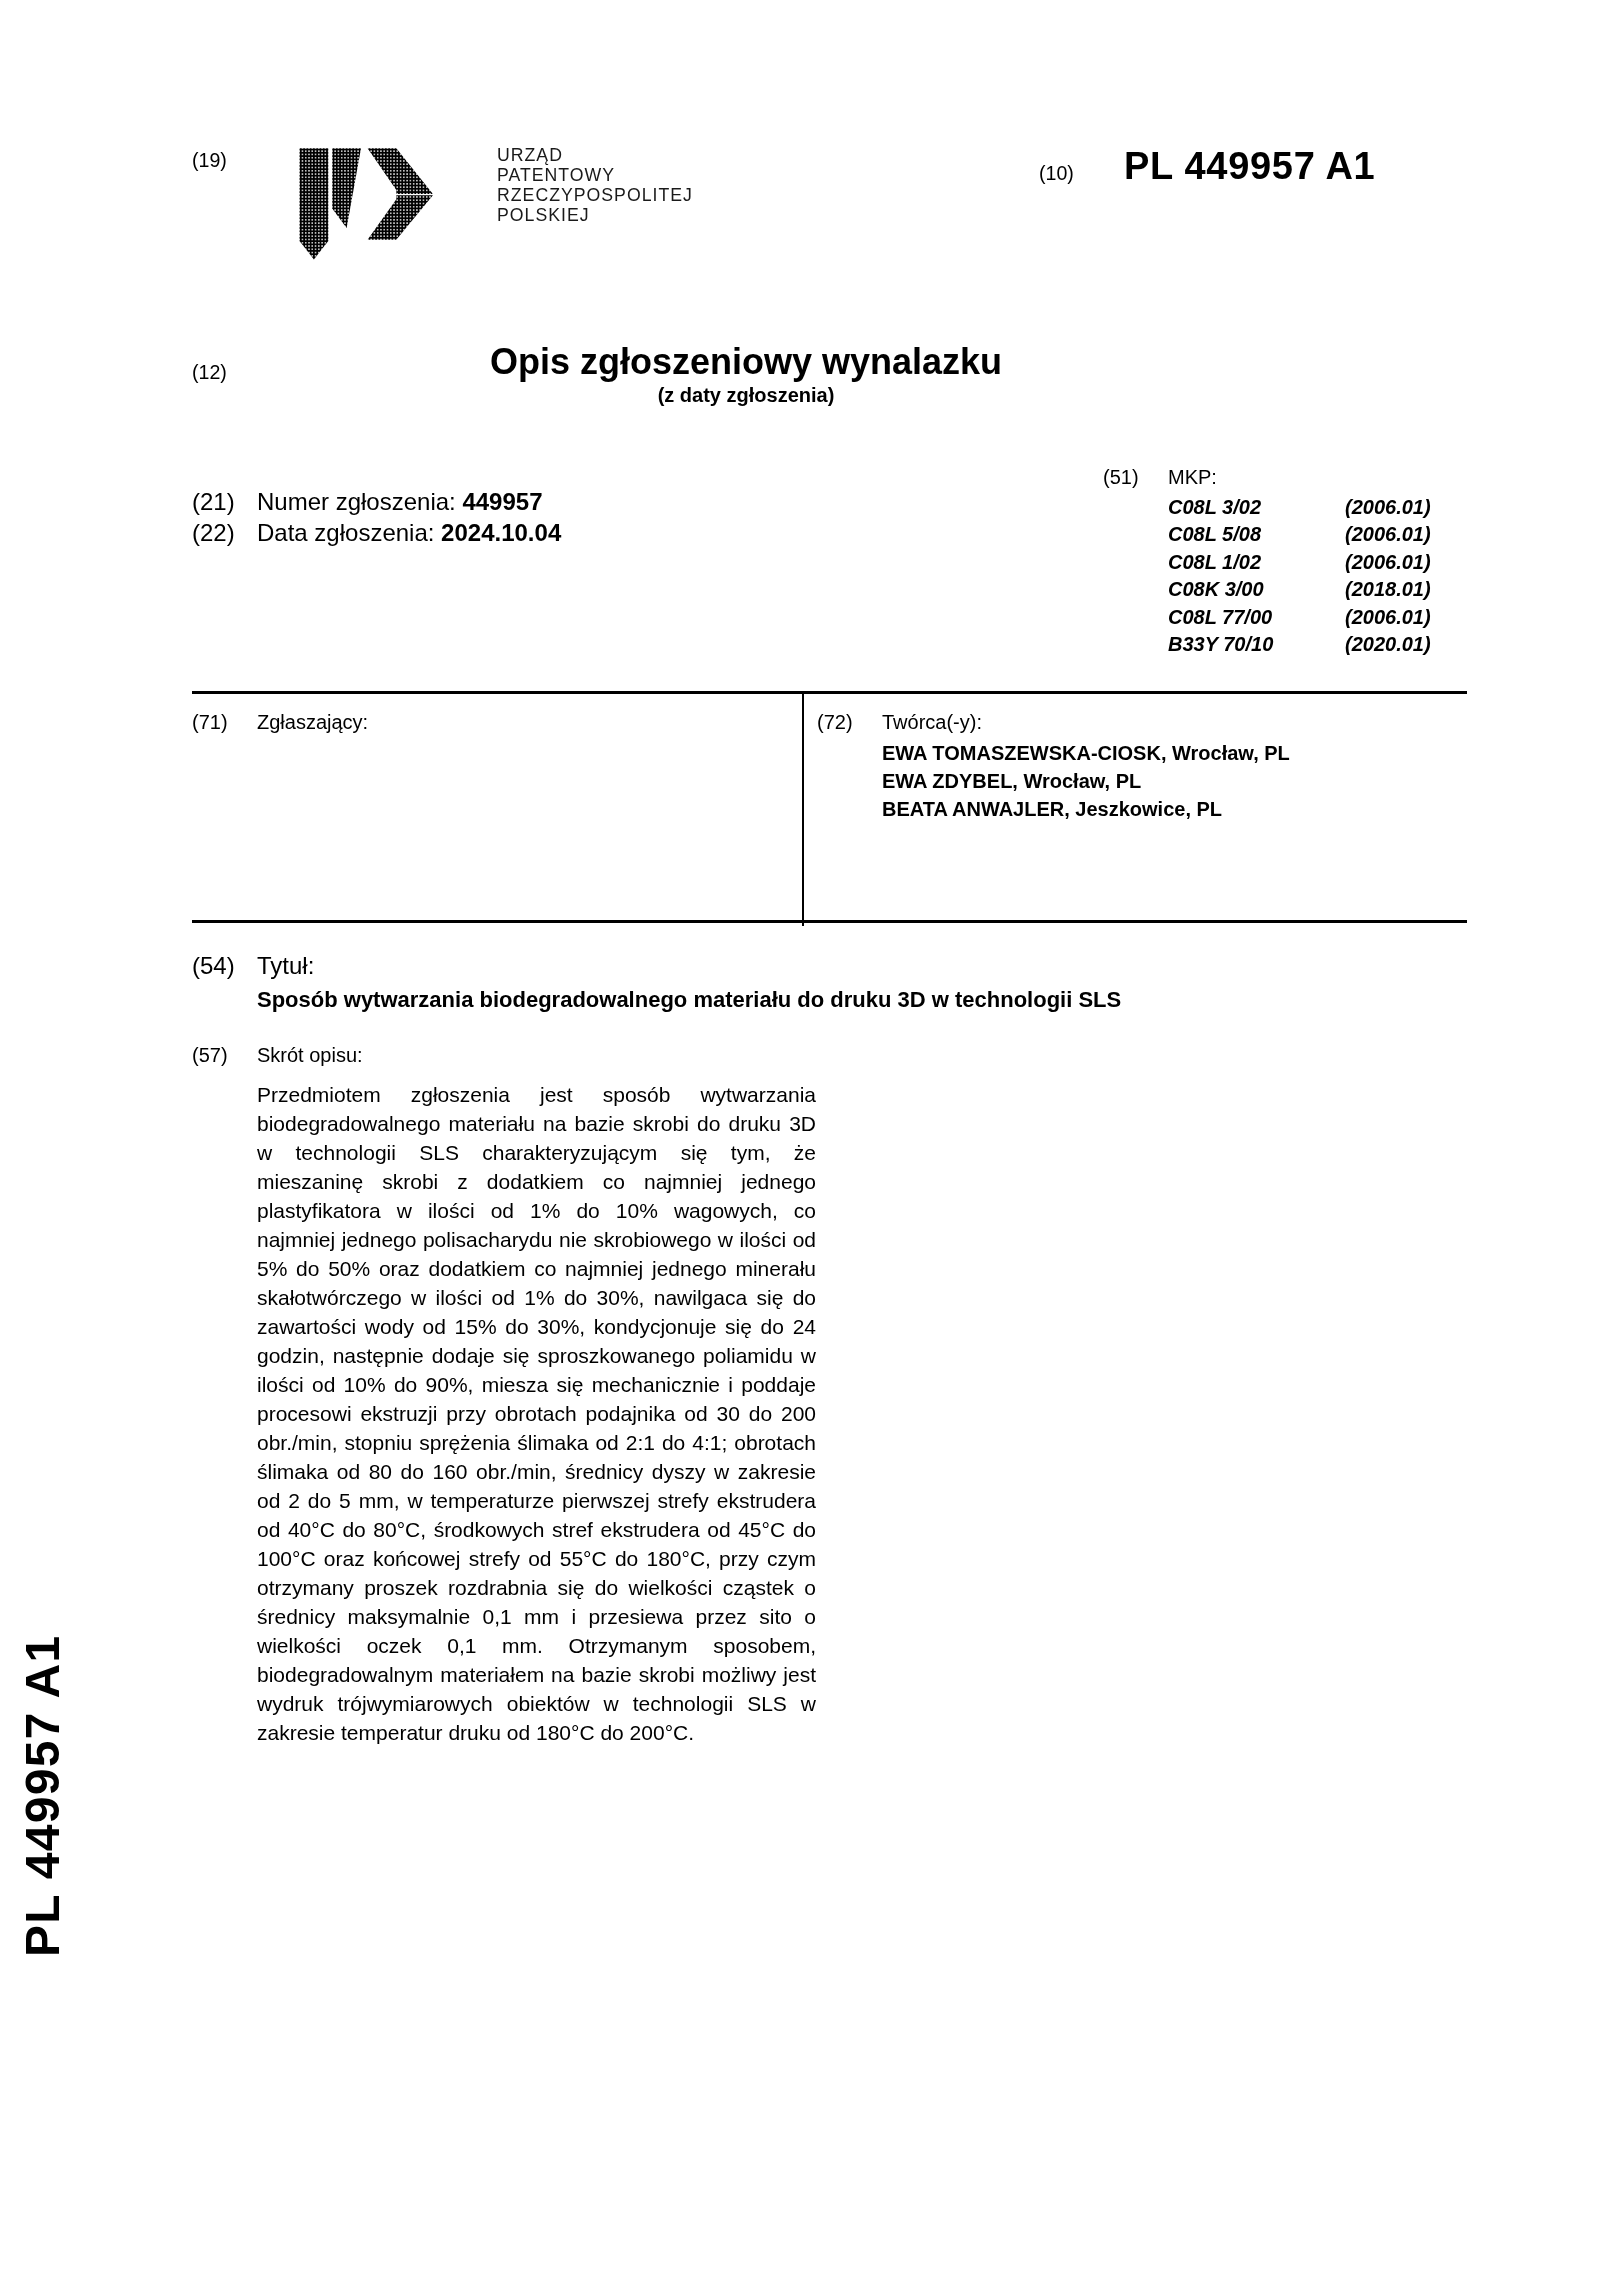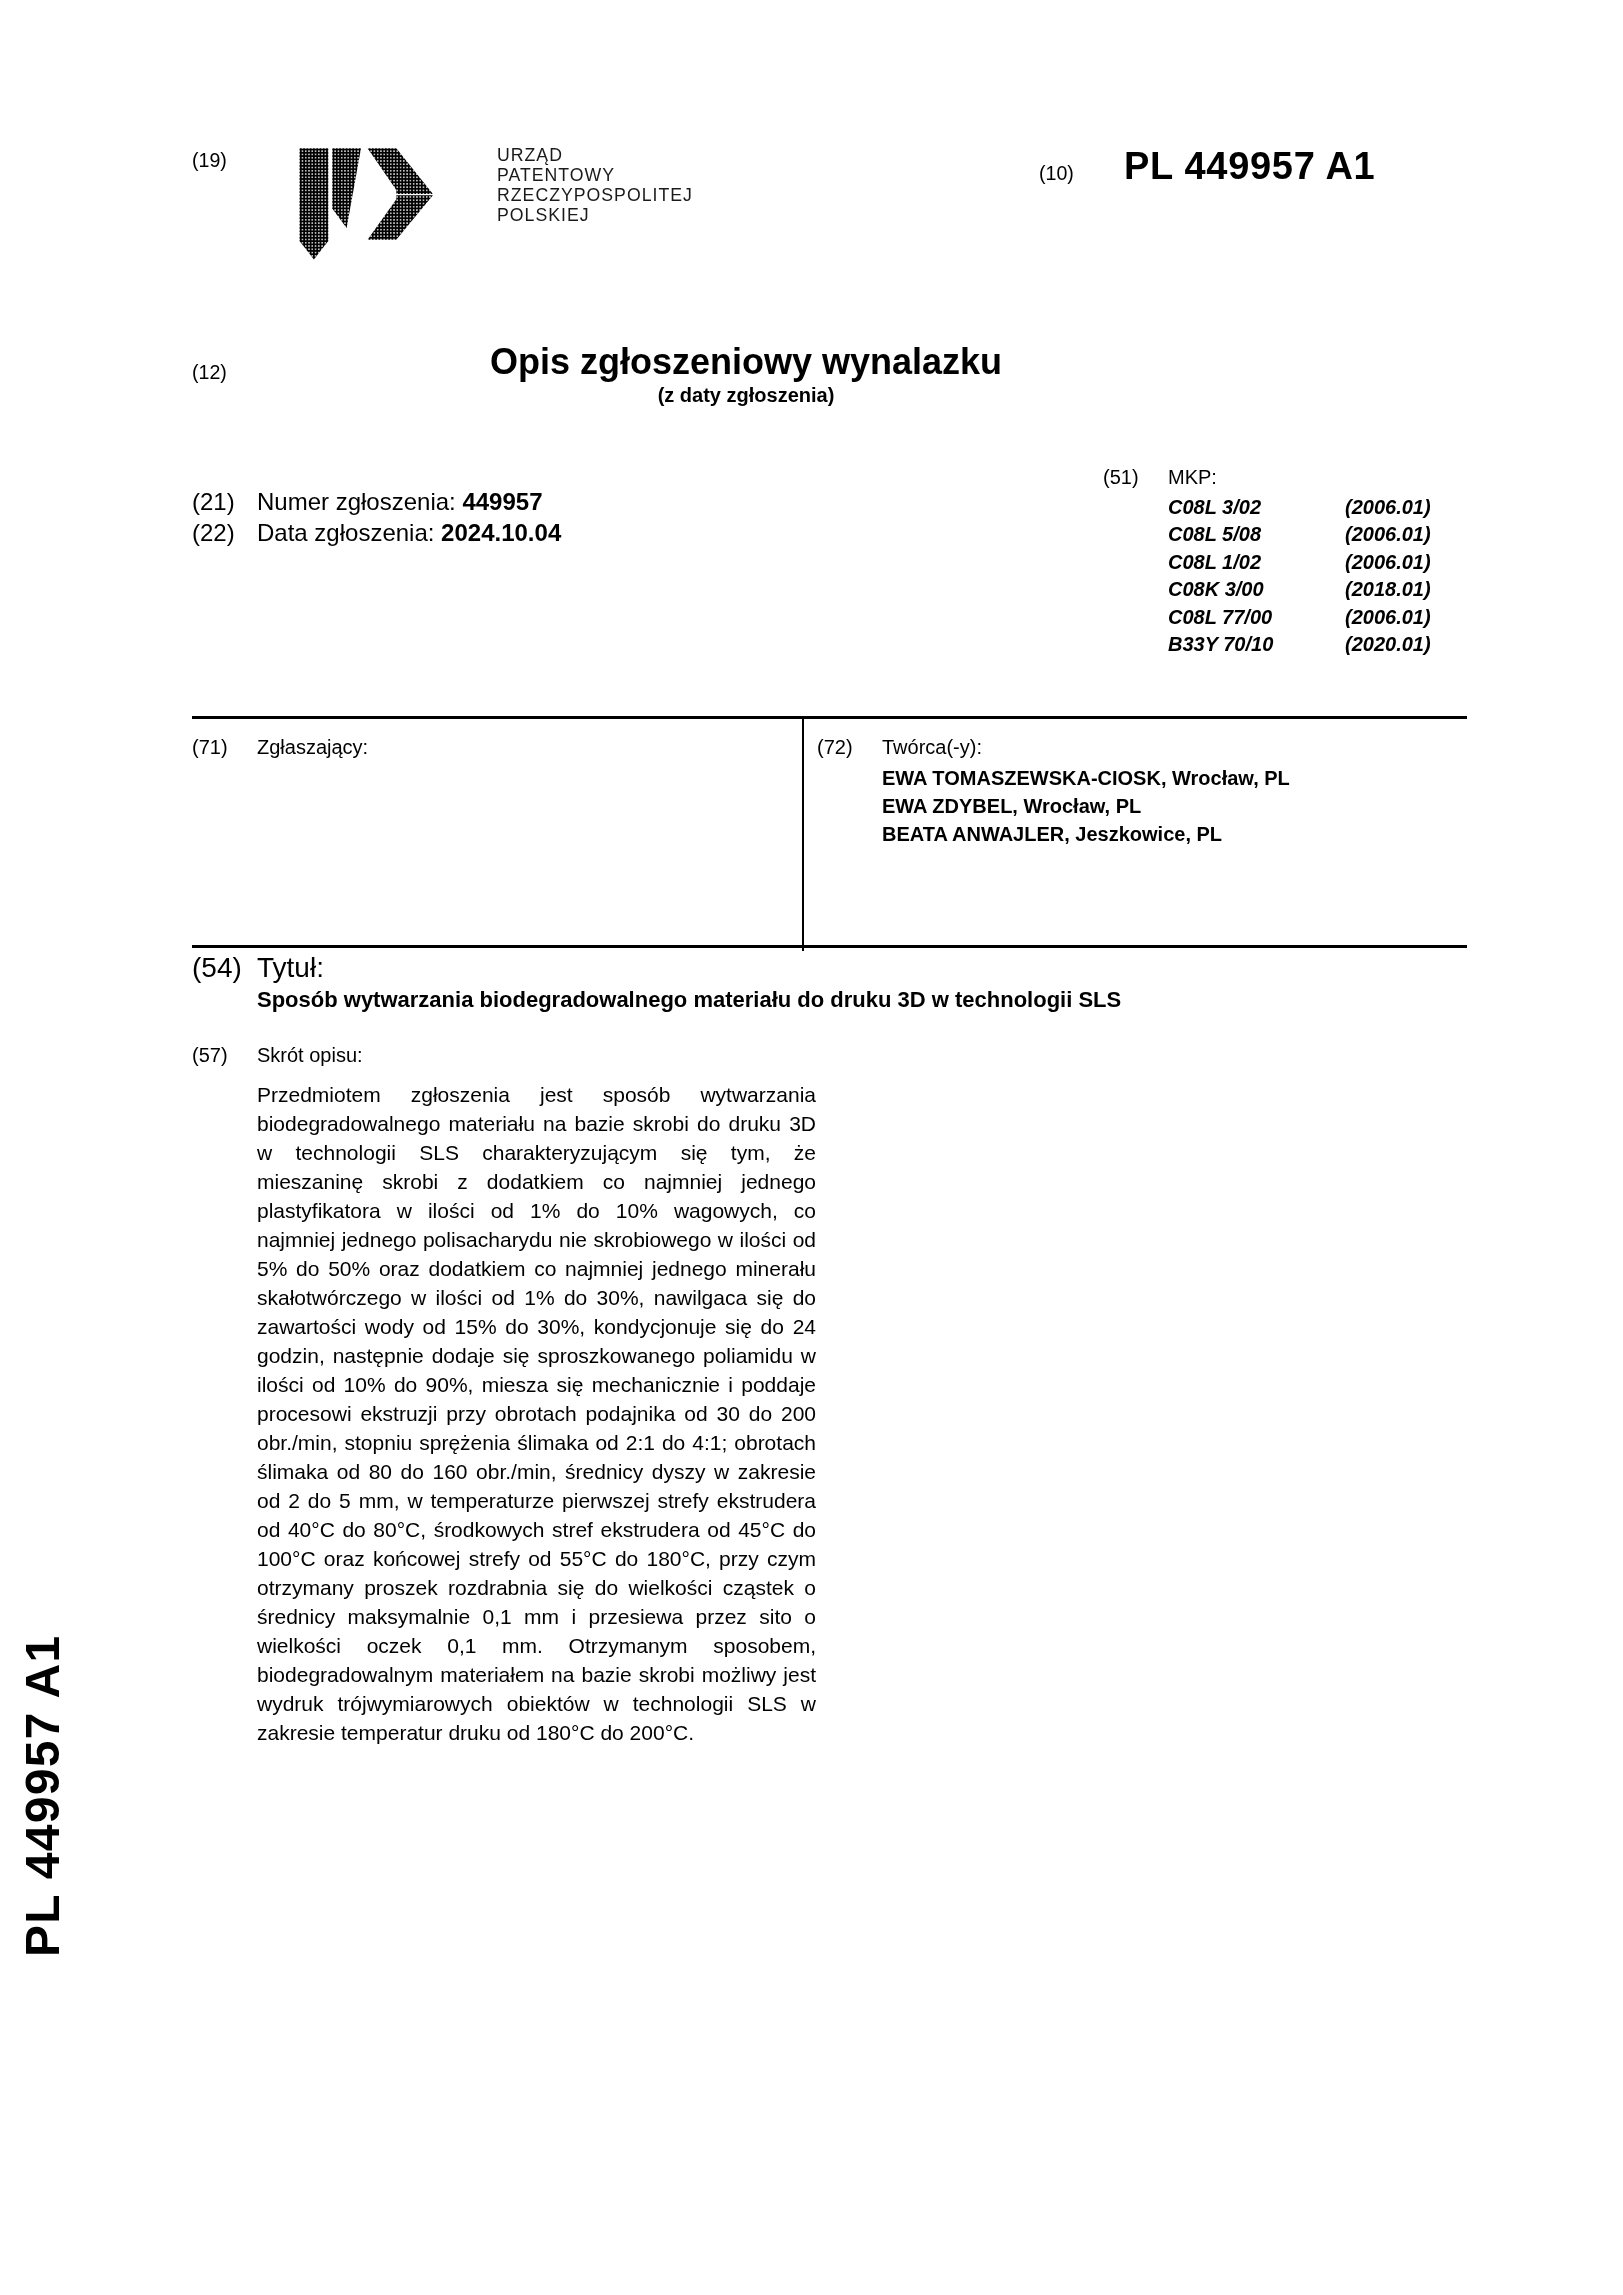--- a/index.html
+++ b/index.html
@@ -132,21 +132,21 @@
     font-weight: bold;
     line-height: 27.5px;
   }
   .mkp-sym { width: 177px; flex: 0 0 177px; }
   .mkp-ver { }
 
   
   .frame {
     position: absolute;
     left: 192px;
-    top: 716px;
+    top: 691px;
     width: 1275px;
     height: 232px;
     border-top: 3.3px solid #000;
     border-bottom: 3.3px solid #000;
     box-sizing: border-box;
   }
   .frame-split {
     position: absolute;
     left: 610px;
     top: 0px;
@@ -164,21 +164,21 @@
   .f-head { display: flex; margin-bottom: 5.2px; }
   .f-code { width: 65px; flex: 0 0 65px; }
   .f-body { margin-left: 65px; font-weight: bold; line-height: 28px; }
   .f-sub { margin-top: 18.3px; }
 
   
   .t54 {
     position: absolute;
     left: 192px;
     top: 952px;
-    font-size: 28px;
+    font-size: 24px;
   }
   .t54-head { display: flex; }
   .t54-code { width: 65px; flex: 0 0 65px; }
   .invention-title {
     position: absolute;
     left: 257px;
     top: 987px;
     font-size: 22px;
     font-weight: bold;
     white-space: nowrap;

